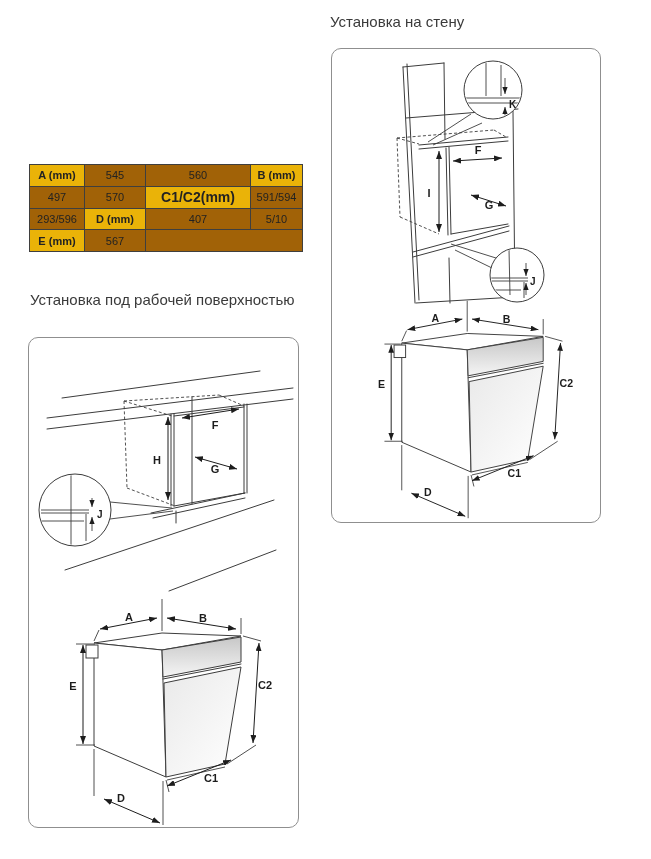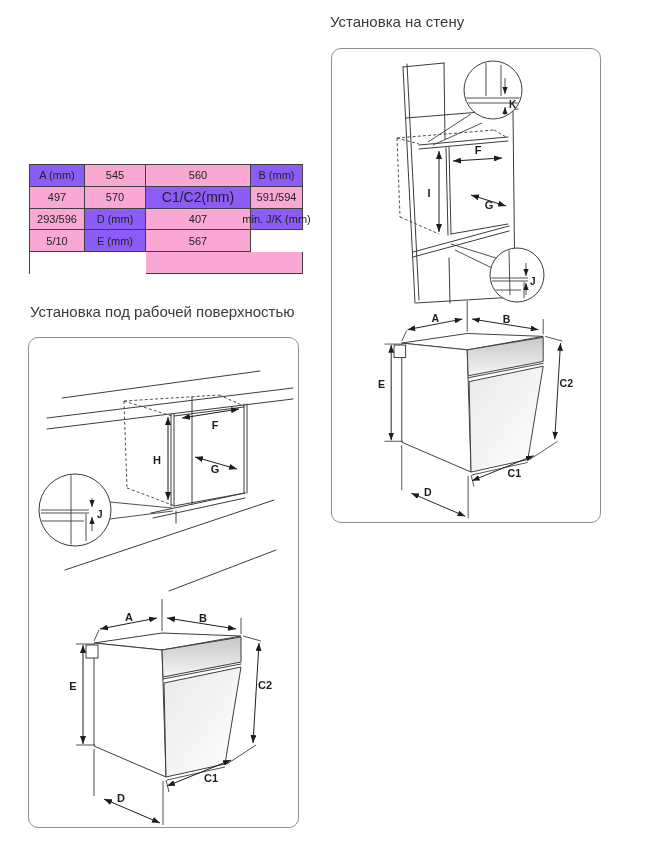--- a/index.html
+++ b/index.html
@@ -5,22 +5,22 @@
   html,body{margin:0;padding:0}
   body{width:651px;height:859px;position:relative;background:#fff;
        font-family:"Liberation Sans",sans-serif;color:#222;overflow:hidden}
   .abs{position:absolute}
   
   .tbl{left:29px;top:164px;width:273px;display:grid;
        grid-template-columns:55px 61px 105px 52px;grid-auto-rows:21.8px;
        border-top:1.5px solid #3f3f3f;border-left:1.5px solid #3f3f3f}
   .cell{border-right:1.5px solid #3f3f3f;border-bottom:1.5px solid #3f3f3f;
         display:flex;align-items:center;justify-content:center;
-        font-size:11px;background:#f9a8d4;white-space:nowrap}
-  .cell.hd{background:#8b5cf6;font-weight:normal}
+        font-size:11px;background:#a16207;white-space:nowrap}
+  .cell.hd{background:#eab308;font-weight:bold}
   .cell.sm{font-size:14px}
   .cell.merged{grid-column:3/5}
   
   .heading{font-size:15px;font-weight:normal;color:#3a3a3a;white-space:nowrap}
   
   .panel{border:1px solid #8f8f8f;border-radius:10px;background:#fff;overflow:hidden}
   .panel-wall{left:331px;top:48px;width:268px;height:473px}
   .panel-under{left:28px;top:337px;width:269px;height:489px}
   
   svg{display:block}
@@ -69,31 +69,30 @@
   <div class="cell hd">B (mm)</div>
   <div class="cell">497</div>
   <div class="cell">570</div>
 
   <div class="cell hd sm">C1/C2(mm)</div>
   <div class="cell">591/594</div>
   <div class="cell">293/596</div>
 
   <div class="cell hd">D (mm)</div>
   <div class="cell">407</div>
-  <div class="cell hd">min. J/K (mm)</div>
   <div class="cell">5/10</div>
 
   <div class="cell hd">E (mm)</div>
   <div class="cell">567</div>
   <div class="cell merged"></div>
 </div>
 
 <div class="abs heading" style="left:330px;top:13px">Установка на стену</div>
 
-<div class="abs heading" style="left:30px;top:303px">Установка под рабочей поверхностью</div>
+<div class="abs heading" style="left:30px;top:291px">Установка под рабочей поверхностью</div>
 
 <div class="abs panel panel-wall">
 
   <svg class="abs" style="left:0;top:2px" width="268" height="256" viewBox="0 0 268 256">
     <g>
       <path class="ln" d="M71,16 L83,252 M75,13 L87,249 M71,16 L112,12 M112,12 L113,88
                           M117,207 L118,252 M74,67 L186,58 M181,60 L183,247 M84,252 L183,246"></path>
     </g>
     <g>
       <path class="dash" d="M65,87 L162,79 M65,87 L87,93 M162,79 L174,86 M65,87 L68,166 M68,166 L107,183"></path>

